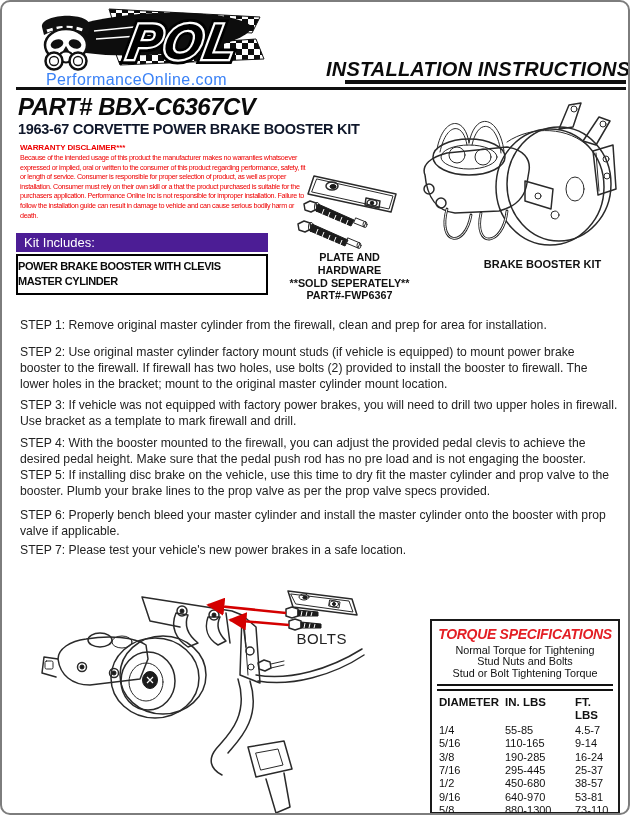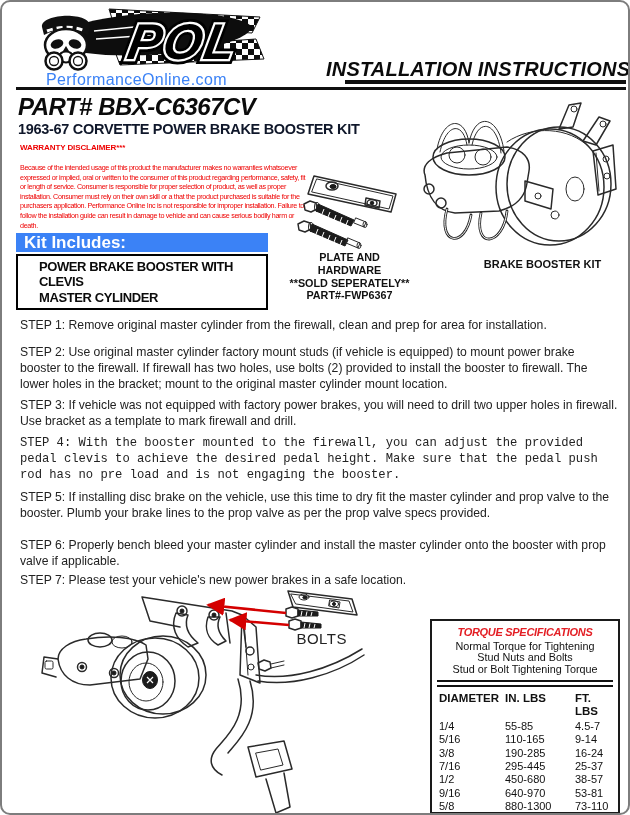--- a/index.html
+++ b/index.html
@@ -13,42 +13,42 @@
   .brand-site{left:44px;top:69px;font-size:16px;letter-spacing:.4px;color:#3b82f6;}
   .doc-title{left:324px;top:56px;width:300px;text-align:right;font-size:20px;font-weight:bold;font-style:italic;letter-spacing:.2px;color:#0b0b0b;white-space:nowrap;}
   .rule{background:#101010;height:3.5px;}
   .rule-upper{left:343px;top:78px;width:281px;}
   .rule-lower{left:14px;top:84.5px;width:610px;}
   .part-number{left:16px;top:91px;font-size:24px;font-weight:bold;font-style:italic;letter-spacing:-.5px;color:#0b0b0b;}
   .product-title{left:16px;top:119px;font-size:14.5px;font-weight:bold;letter-spacing:-.3px;color:#0f172a;}
   
   .warranty{left:18px;top:141px;width:292px;color:#ee0000;}
   .warranty .w-head{font-size:8px;font-weight:bold;letter-spacing:-.1px;}
-  .warranty .w-body{font-size:7.2px;line-height:9.6px;letter-spacing:-.35px;margin-top:11px;}
+  .warranty .w-body{font-size:7.2px;line-height:9.6px;letter-spacing:-.35px;margin-top:1px;}
   
   .kit-box{left:14px;top:231px;width:252px;}
-  .kit-bar{background:#3b82f6;color:#fff;height:19px;line-height:19px;font-size:17px;font-weight:bold;padding-left:8px;}
-  .kit-body{margin-top:2px;border:2.5px solid #000;padding:3px 21px;font-size:13px;font-weight:bold;letter-spacing:-.4px;line-height:15.3px;color:#0b0b0b;}
+  .kit-bar{background:#4c1d95;color:#fff;height:19px;line-height:19px;font-size:13px;font-weight:normal;padding-left:8px;}
+  .kit-body{margin-top:2px;border:2.5px solid #000;padding:3px 0;font-size:11px;font-weight:bold;letter-spacing:-.4px;line-height:15.3px;color:#0b0b0b;}
   
   .fig-caption{font-weight:bold;color:#111;text-align:center;}
   .cap-plate{left:285px;top:249px;width:125px;font-size:10.8px;line-height:12.8px;}
   .cap-booster{left:478px;top:256px;width:125px;font-size:11px;}
   .bolts-label{left:285px;top:628px;width:60px;text-align:right;font-size:15px;letter-spacing:.5px;color:#222;}
   
   .steps{left:18px;top:315px;width:598px;font-size:12.2px;line-height:16px;color:#222;}
   .steps p{margin:0;}
   .steps p.s0{margin-bottom:11px;}
   .steps p.s1{margin-bottom:5px;}
   .steps p.s2{margin-bottom:6px;}
-  .steps p.s3{margin-bottom:6px;font-family:Liberation Mono, monospace;}
-  .steps p.s4{margin-bottom:16px;}
+  .steps p.s3{}
+  .steps p.s4{margin-bottom:8px;}
   .steps p.s5{margin-bottom:3px;}
   
   .torque{left:428px;top:617px;width:190px;height:195px;border:2px solid #1a1a1a;box-sizing:border-box;background:#fff;}
-  .tq-title{margin-top:5px;text-align:center;font-size:11px;font-weight:bold;font-style:italic;letter-spacing:-.3px;color:#e31e24;white-space:nowrap;}
+  .tq-title{margin-top:5px;text-align:center;font-size:14px;font-weight:bold;font-style:italic;letter-spacing:-.3px;color:#e31e24;white-space:nowrap;}
   .tq-sub{text-align:center;font-size:10.8px;line-height:11.3px;color:#111;}
   .tq-subwrap{margin-top:3px;}
   .tq-rule{margin:5px 5px 0 5px;height:3px;border-top:2px solid #111;border-bottom:2px solid #111;}
   .tq-table{margin:5px 2px 0 7px;}
   .tq-row{display:grid;grid-template-columns:66px 70px 1fr;font-size:11px;line-height:13.4px;color:#111;}
   .tq-head{font-weight:bold;font-size:11.5px;margin-bottom:1px;}
   
   svg .ln{fill:none;stroke:#2a2a2a;stroke-width:1.5;stroke-linecap:round;stroke-linejoin:round;}
   svg .thin{stroke-width:1;}
   svg .dark{fill:#1c1c1c;stroke:#1c1c1c;}

